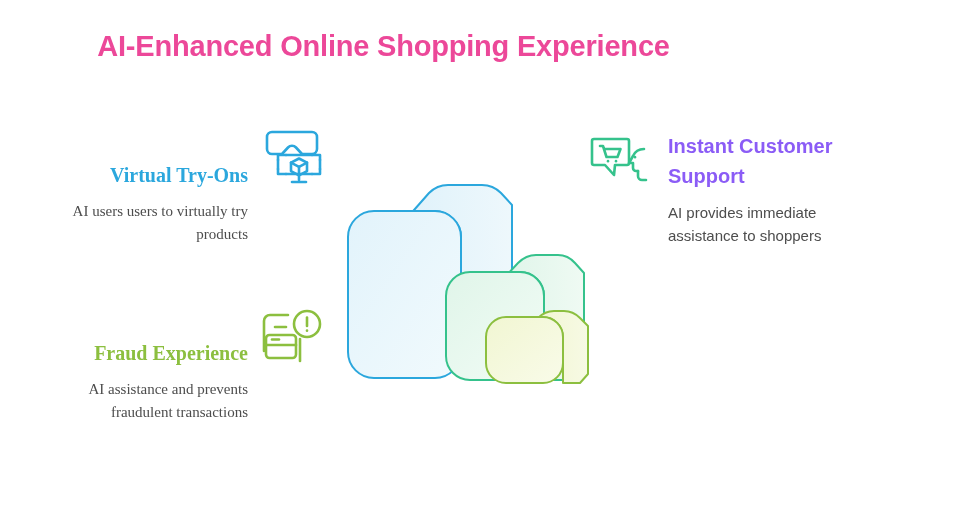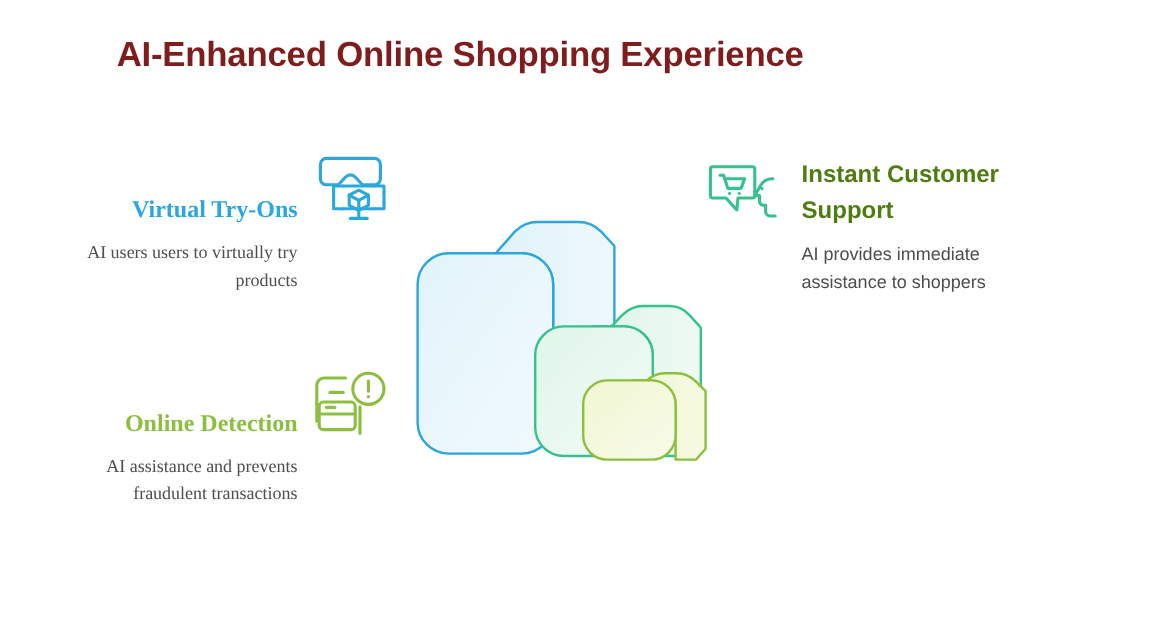--- a/index.html
+++ b/index.html
@@ -22,21 +22,21 @@
 
   
   .slide-title {
     position: absolute;
     top: 28px;
     left: 0;
     width: 767px;
     text-align: center;
     font-size: 29px;
     font-weight: bold;
-    color: #7f1d1d;
+    color: #ec4899;
     letter-spacing: -0.2px;
     line-height: 1.25;
   }
 
   
   .feature {
     position: absolute;
   }
   .feature .heading {
     font-size: 20px;
@@ -84,21 +84,21 @@
   #center-graphic {
     position: absolute;
     left: 330px;
     top: 168px;
     width: 262px;
     height: 252px;
   }
   #center-graphic svg { display: block; width: 262px; height: 252px; }
 
   .c-blue   { color: #2ba7dd; }
-  .c-green  { color: #4d7c0f; }
+  .c-green  { color: #8b5cf6; }
   .c-lime   { color: #8cbf3f; }
 </style>
 </head>
 <body>
 
 <div id="slide">
 
   <div class="slide-title">AI-Enhanced Online Shopping Experience</div>
 
   <div id="center-graphic">
@@ -217,21 +217,21 @@
         <path d="M36 61 H50"></path>
 
         <path d="M43 37.5 l8 4.2 v8.4 l-8 4.2 l-8 -4.2 v-8.4 Z"></path>
         <path d="M35 41.7 l8 4.2 l8 -4.2"></path>
         <path d="M43 45.9 v8.4"></path>
       </g>
     </svg>
   </div>
 
   <div id="feature-fraud" class="feature left">
-    <div class="heading c-lime">Online Detection</div>
+    <div class="heading c-lime">Fraud Experience</div>
     <div class="desc">AI assistance and prevents fraudulent transactions</div>
   </div>
 
   <div id="icon-fraud" class="icon-box">
     <svg viewBox="0 0 72 72" xmlns="http://www.w3.org/2000/svg" aria-hidden="true">
       <g fill="none" stroke="#8cbf3f" stroke-width="2.6" stroke-linecap="round" stroke-linejoin="round">
 
         <path d="M8 48 V18 a6 6 0 0 1 6 -6 H32"></path>
 
         <path d="M44 36 V58"></path>

